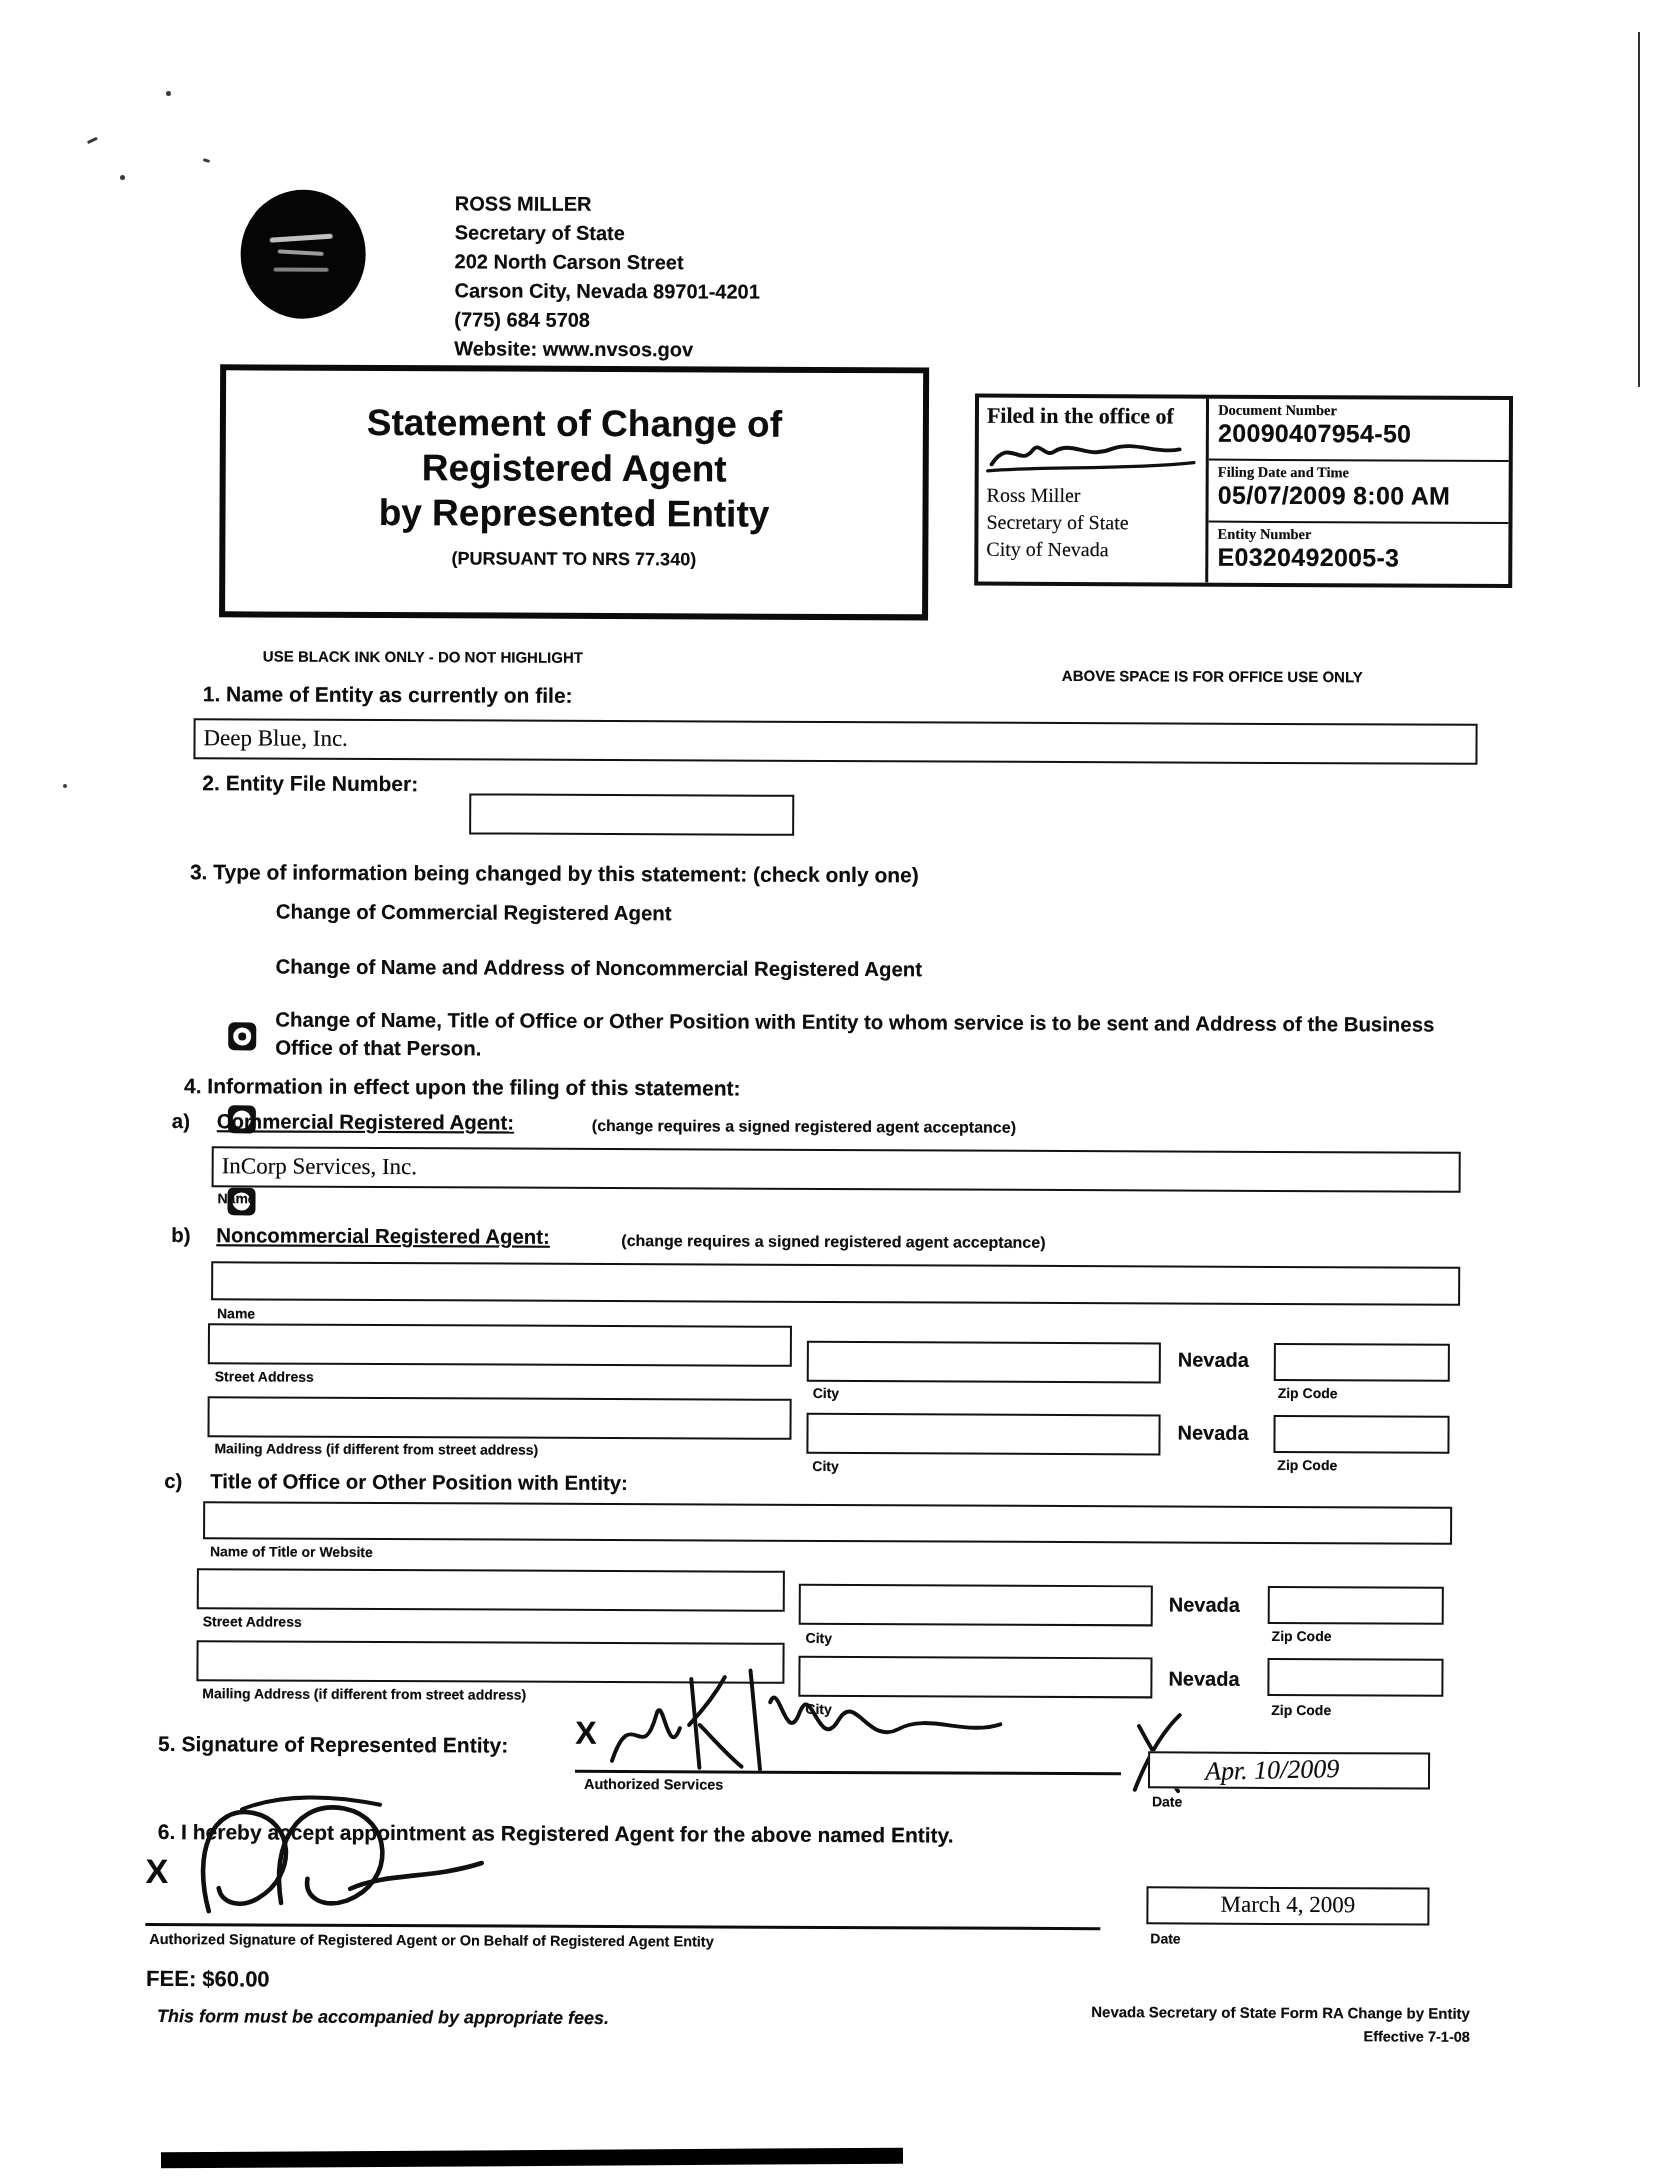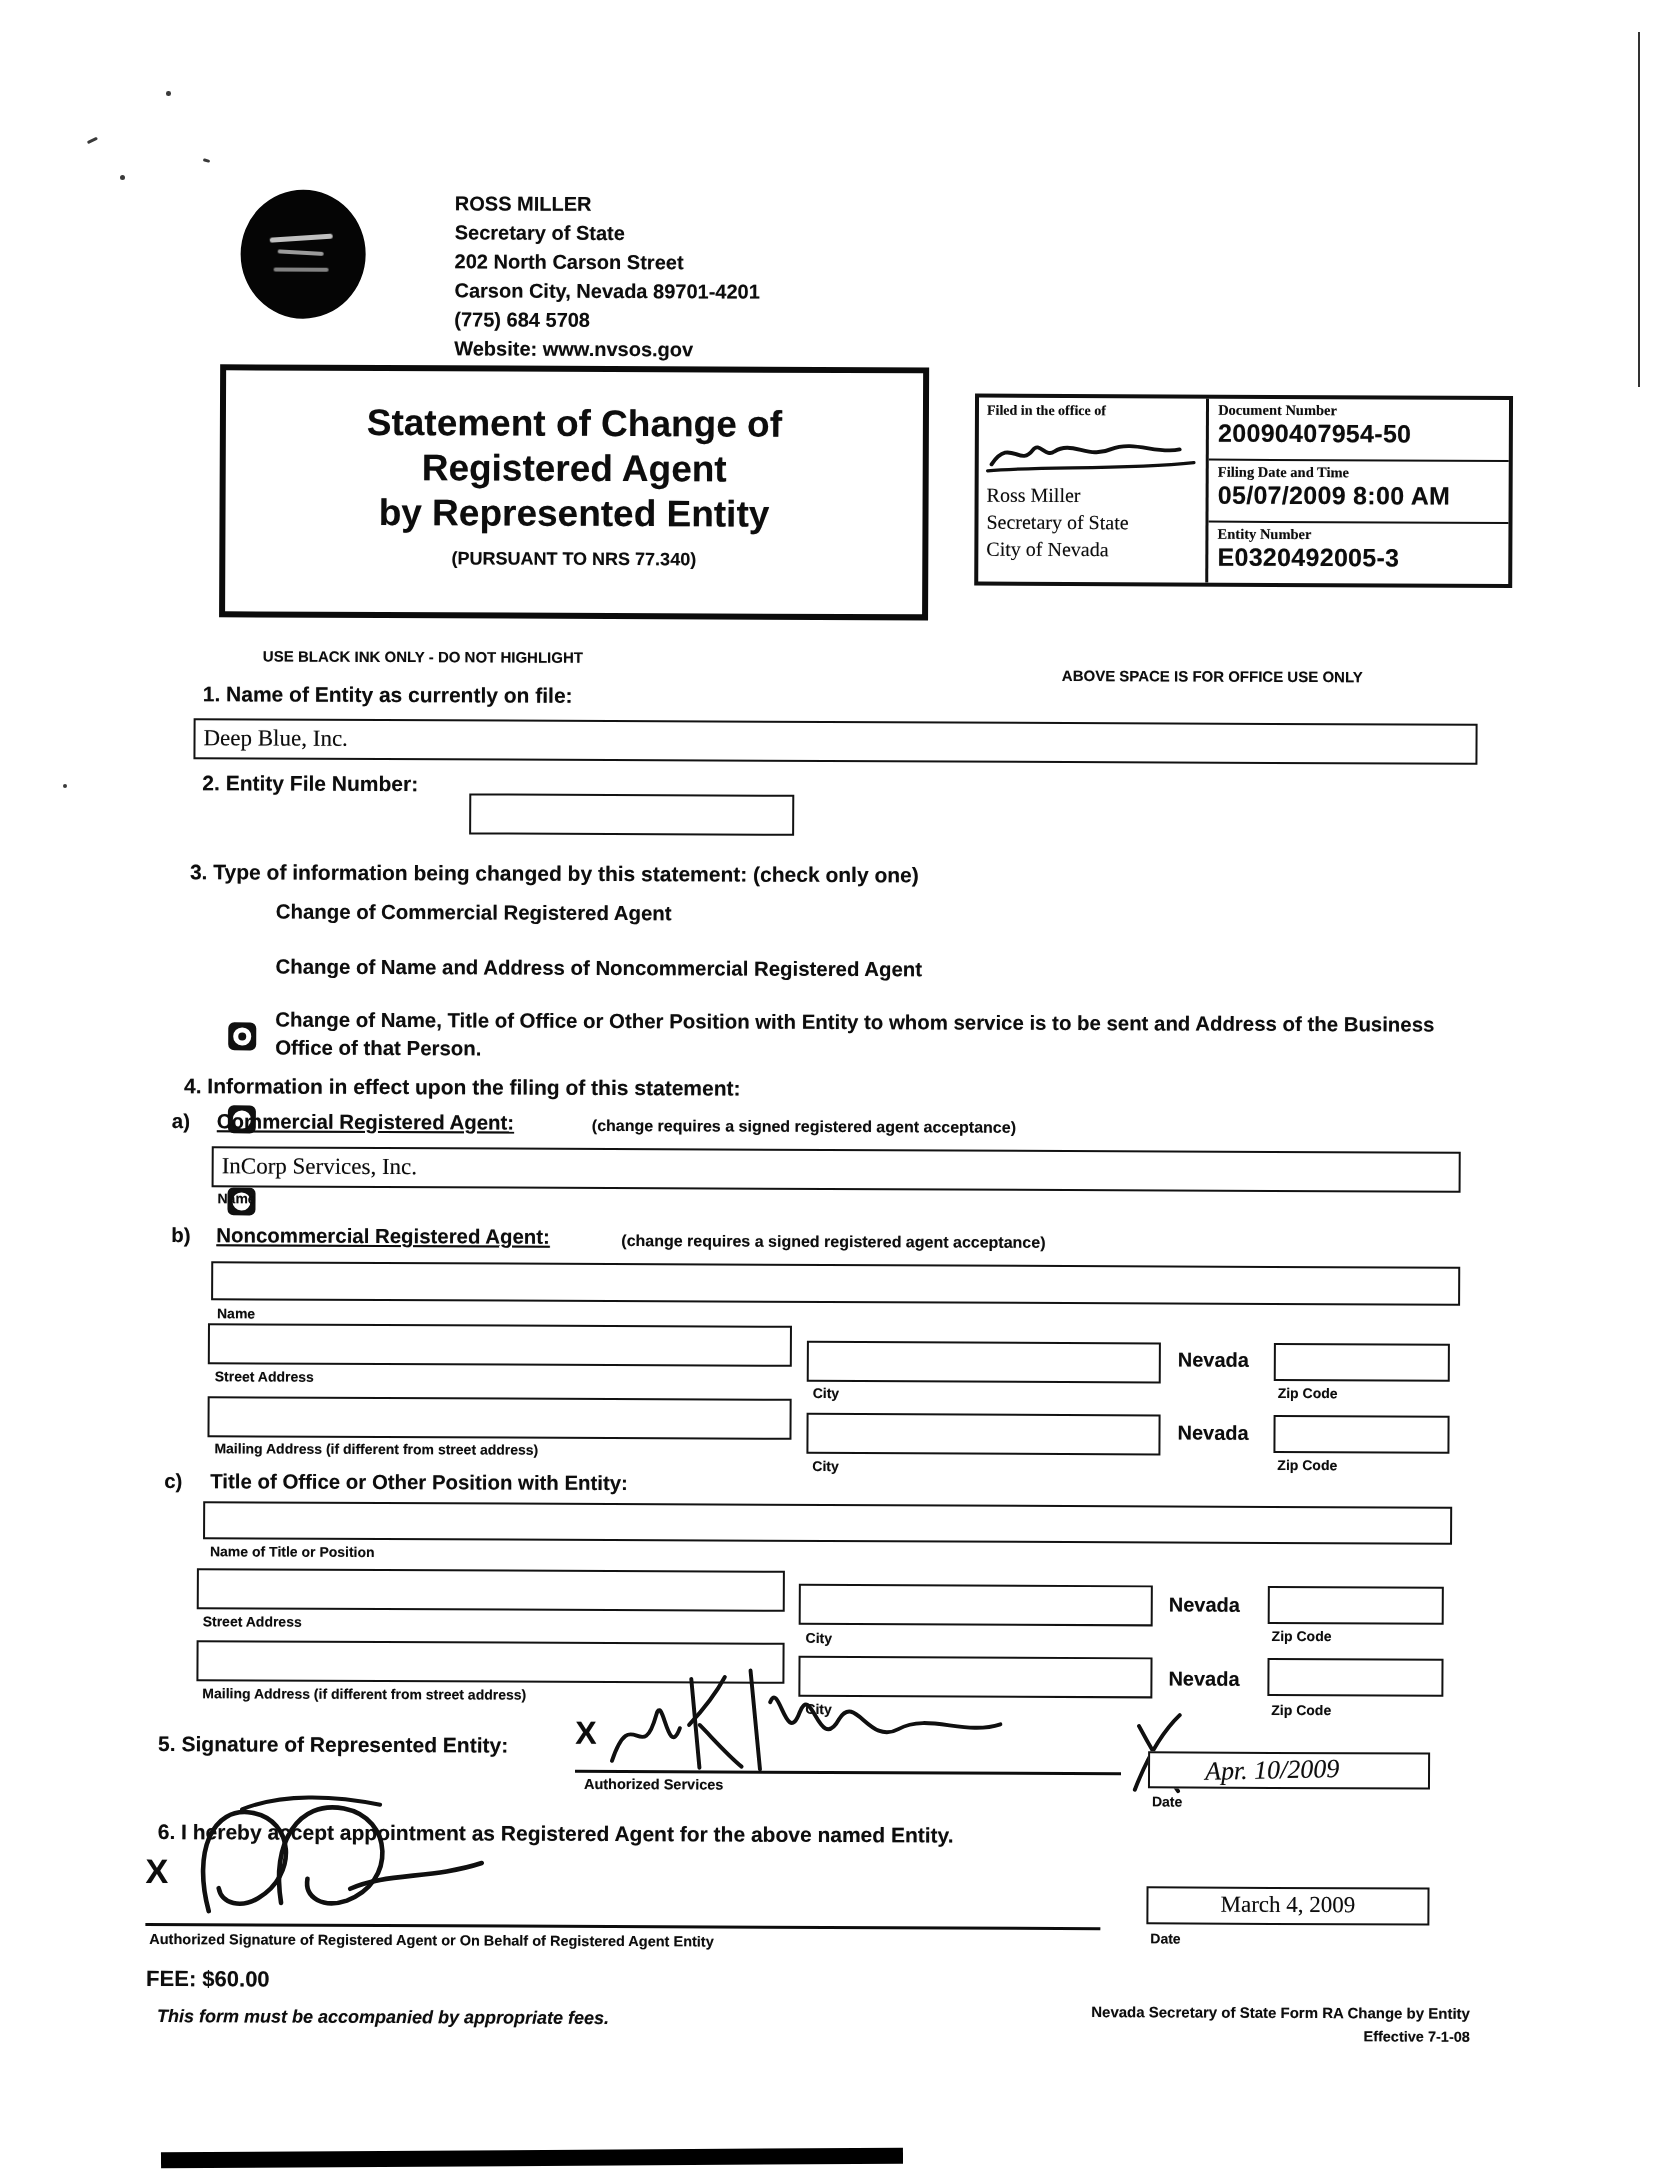--- a/index.html
+++ b/index.html
@@ -55,21 +55,21 @@
     <div class="abs" style="left:217px; top:367px; width:709px; height:253px; border:6px solid #0b0b0b; background:#fff; text-align:center; padding-top:29px;">
       <div class="b" style="font-size:37px; line-height:45px;">Statement of Change of</div>
       <div class="b" style="font-size:37px; line-height:45px;">Registered Agent</div>
       <div class="b" style="font-size:37px; line-height:45px;">by Represented Entity</div>
       <div class="b" style="font-size:18px; margin-top:13px;">(PURSUANT TO NRS 77.340)</div>
     </div>
 
     <div class="abs" style="left:972px; top:393px; width:538px; height:192px; border:4px solid #101010; background:#fff;">
 
       <div class="abs" style="left:0; top:0; bottom:0; width:230px; border-right:3.3px solid #101010;">
-        <div class="abs serif" style="left:8px; top:5.3px; font-size:14px; font-weight:bold;">Filed in the office of</div>
+        <div class="abs serif" style="left:8px; top:5.3px; font-size:22px; font-weight:bold;">Filed in the office of</div>
         <div class="abs" style="left:4px; top:34px; width:220px; height:47px;">
           <svg class="sig" width="220" height="47" viewBox="0 0 334 72">
             <path d="M12 50 C 40 8 55 55 75 28 C 85 14 95 40 108 30 C 135 12 160 42 195 26 C 230 12 265 34 300 26" stroke-width="6"></path>
             <path d="M6 60 C 90 52 210 58 322 46" stroke-width="5"></path>
           </svg>
         </div>
         <div class="abs serif" style="left:8px; top:84px; font-size:20px; line-height:27px;">
           <div>Ross Miller</div>
           <div>Secretary of State</div>
           <div>City of Nevada</div>
@@ -144,21 +144,21 @@
     <div class="abs nevada" style="left:1179px; top:1420px;">Nevada</div>
     <div class="abs fbox" style="left:1275px; top:1413px; width:176px; height:38px;"></div>
     <div class="abs cap" style="left:216px; top:1443px;">Mailing Address (if different from street address)</div>
     <div class="abs cap" style="left:814px; top:1458px;">City</div>
     <div class="abs cap" style="left:1279px; top:1455px;">Zip Code</div>
 
     <div class="abs b" style="left:166px; top:1473px; font-size:20.4px;">c)</div>
     <div class="abs b" style="left:212px; top:1473px; font-size:20.4px;">Title of Office or Other Position with Entity:</div>
 
     <div class="abs fbox" style="left:205px; top:1504px; width:1249px; height:38px;"></div>
-    <div class="abs cap" style="left:212px; top:1546px;">Name of Title or Position</div>
+    <div class="abs cap" style="left:212px; top:1546px;">Name of Title or Website</div>
 
     <div class="abs fbox" style="left:199px; top:1571px; width:588px; height:41px;"></div>
     <div class="abs fbox" style="left:801px; top:1584px; width:354px; height:41px;"></div>
     <div class="abs nevada" style="left:1171px; top:1592px;">Nevada</div>
     <div class="abs fbox" style="left:1270px; top:1584px; width:176px; height:38px;"></div>
     <div class="abs cap" style="left:205px; top:1616px;">Street Address</div>
     <div class="abs cap" style="left:808px; top:1630px;">City</div>
     <div class="abs cap" style="left:1274px; top:1626px;">Zip Code</div>
 
     <div class="abs fbox" style="left:199px; top:1643px; width:588px; height:41px;"></div>

